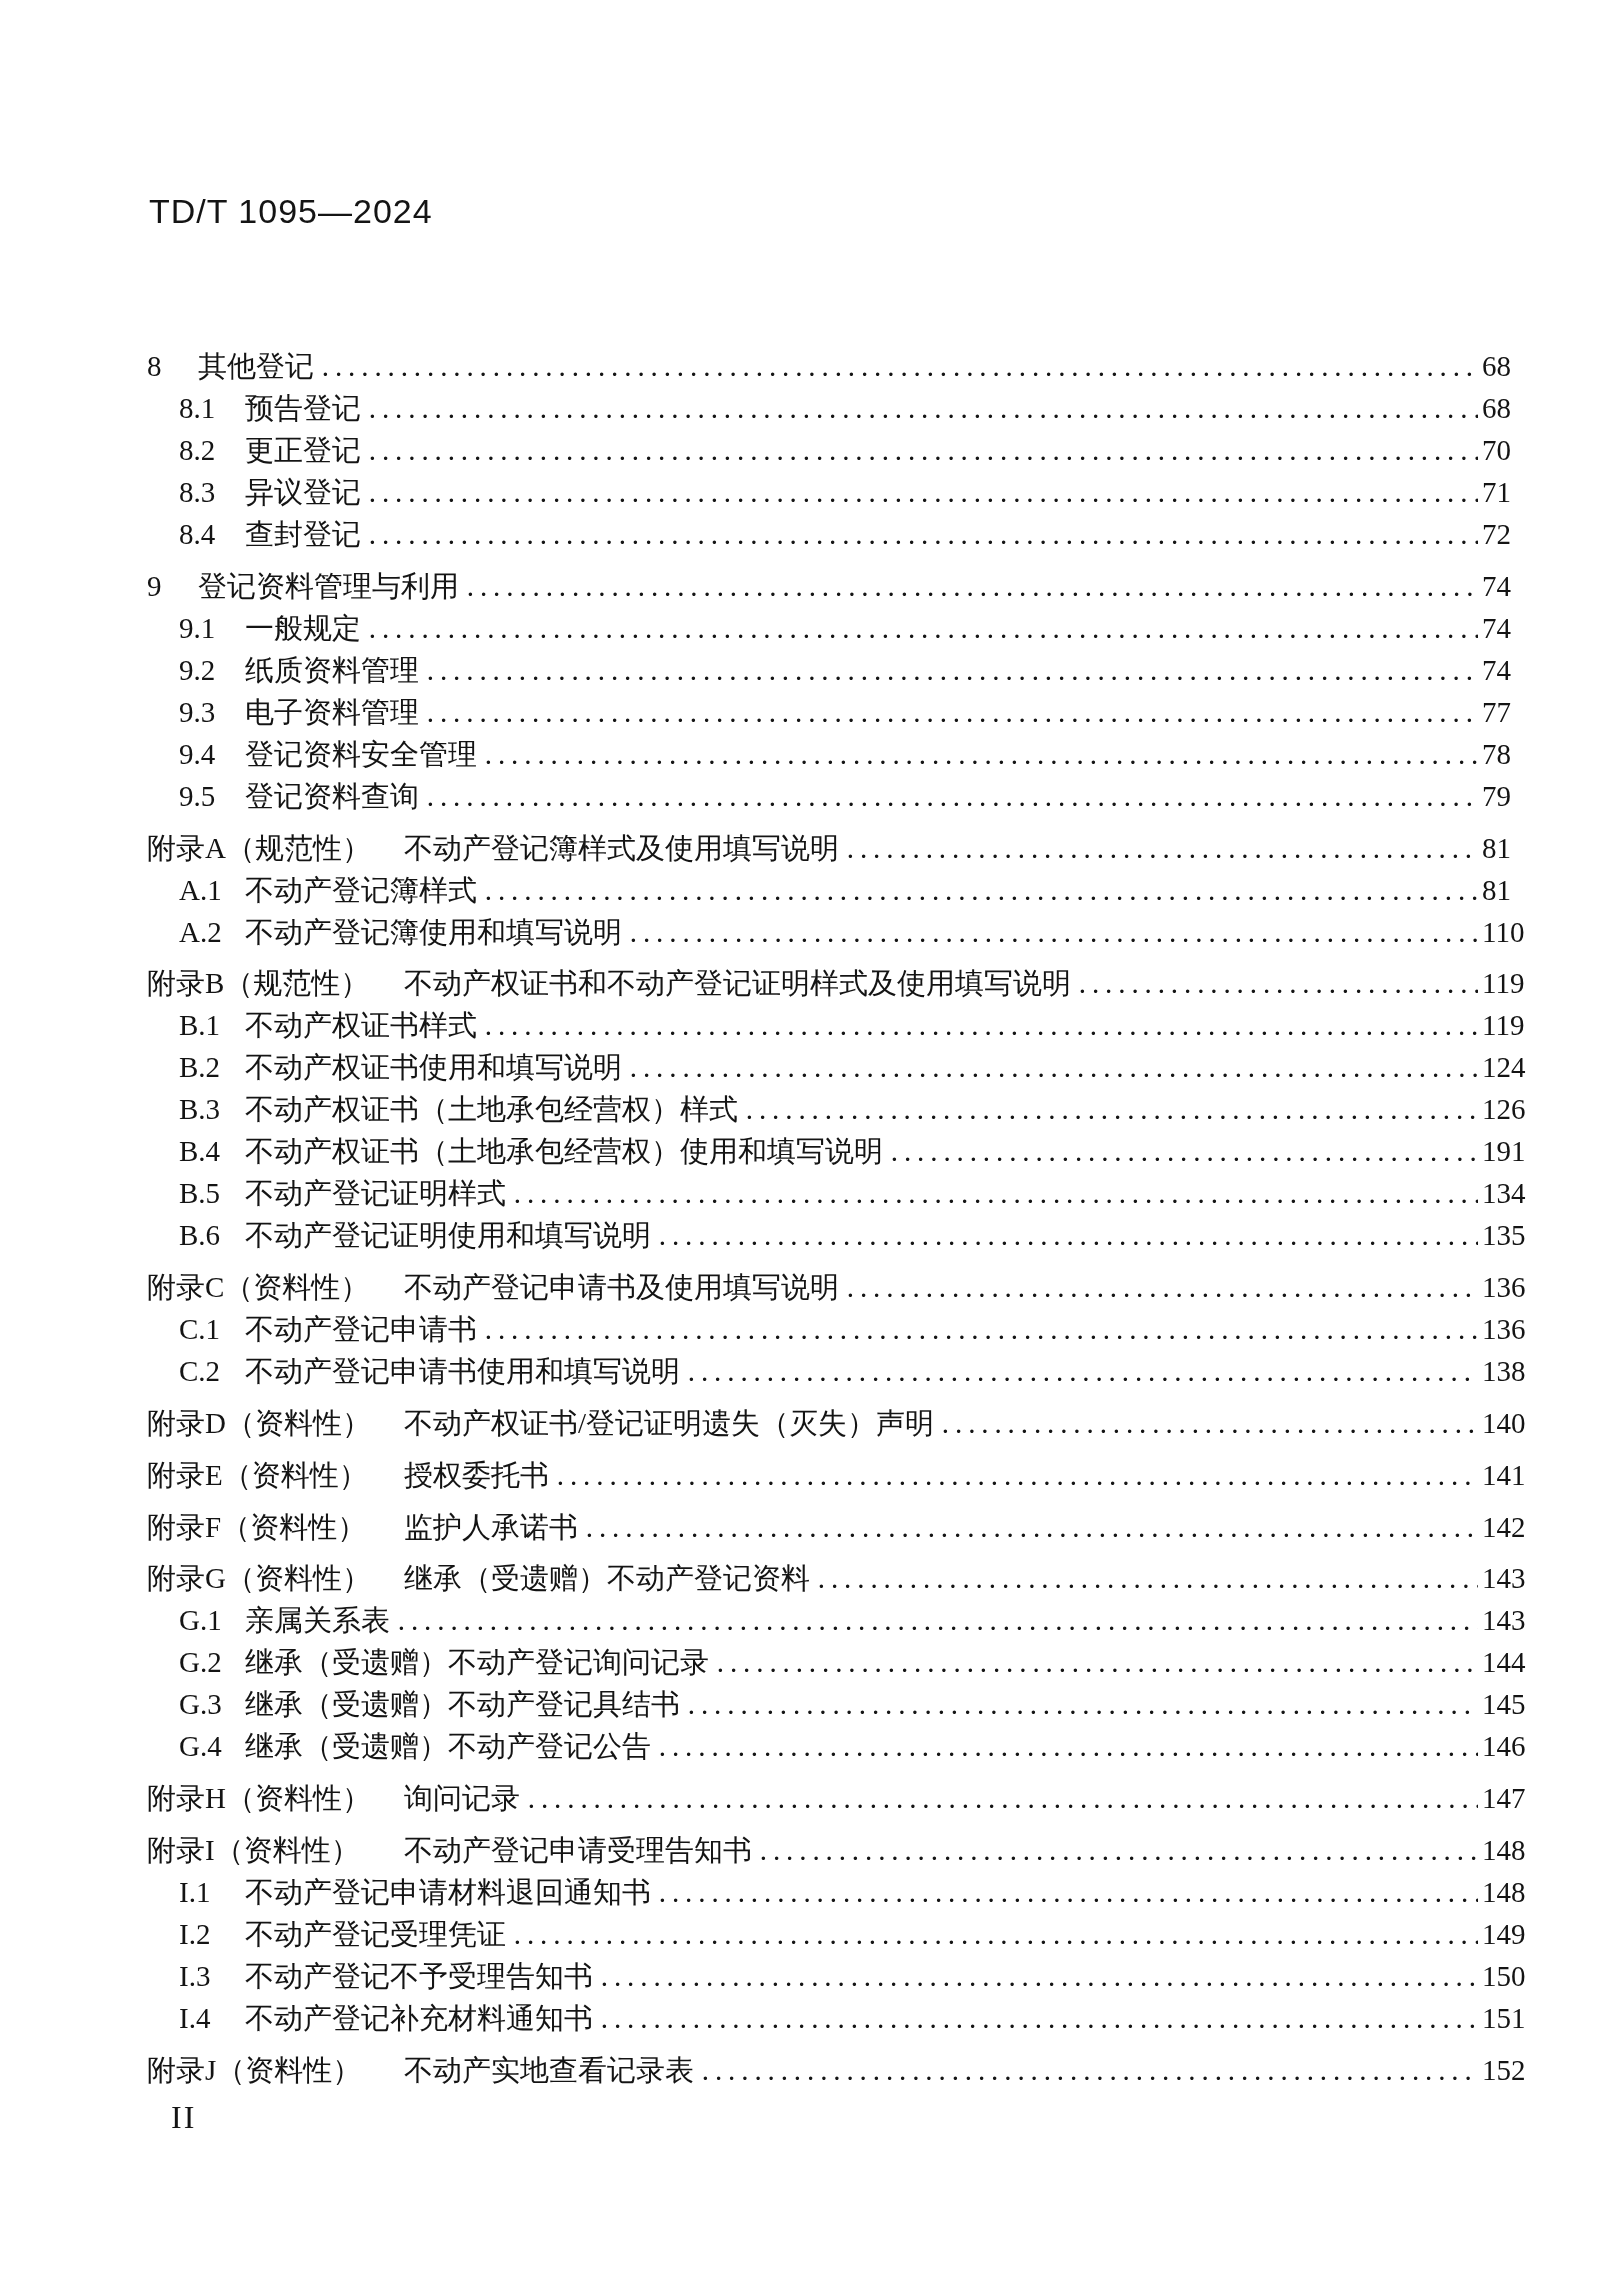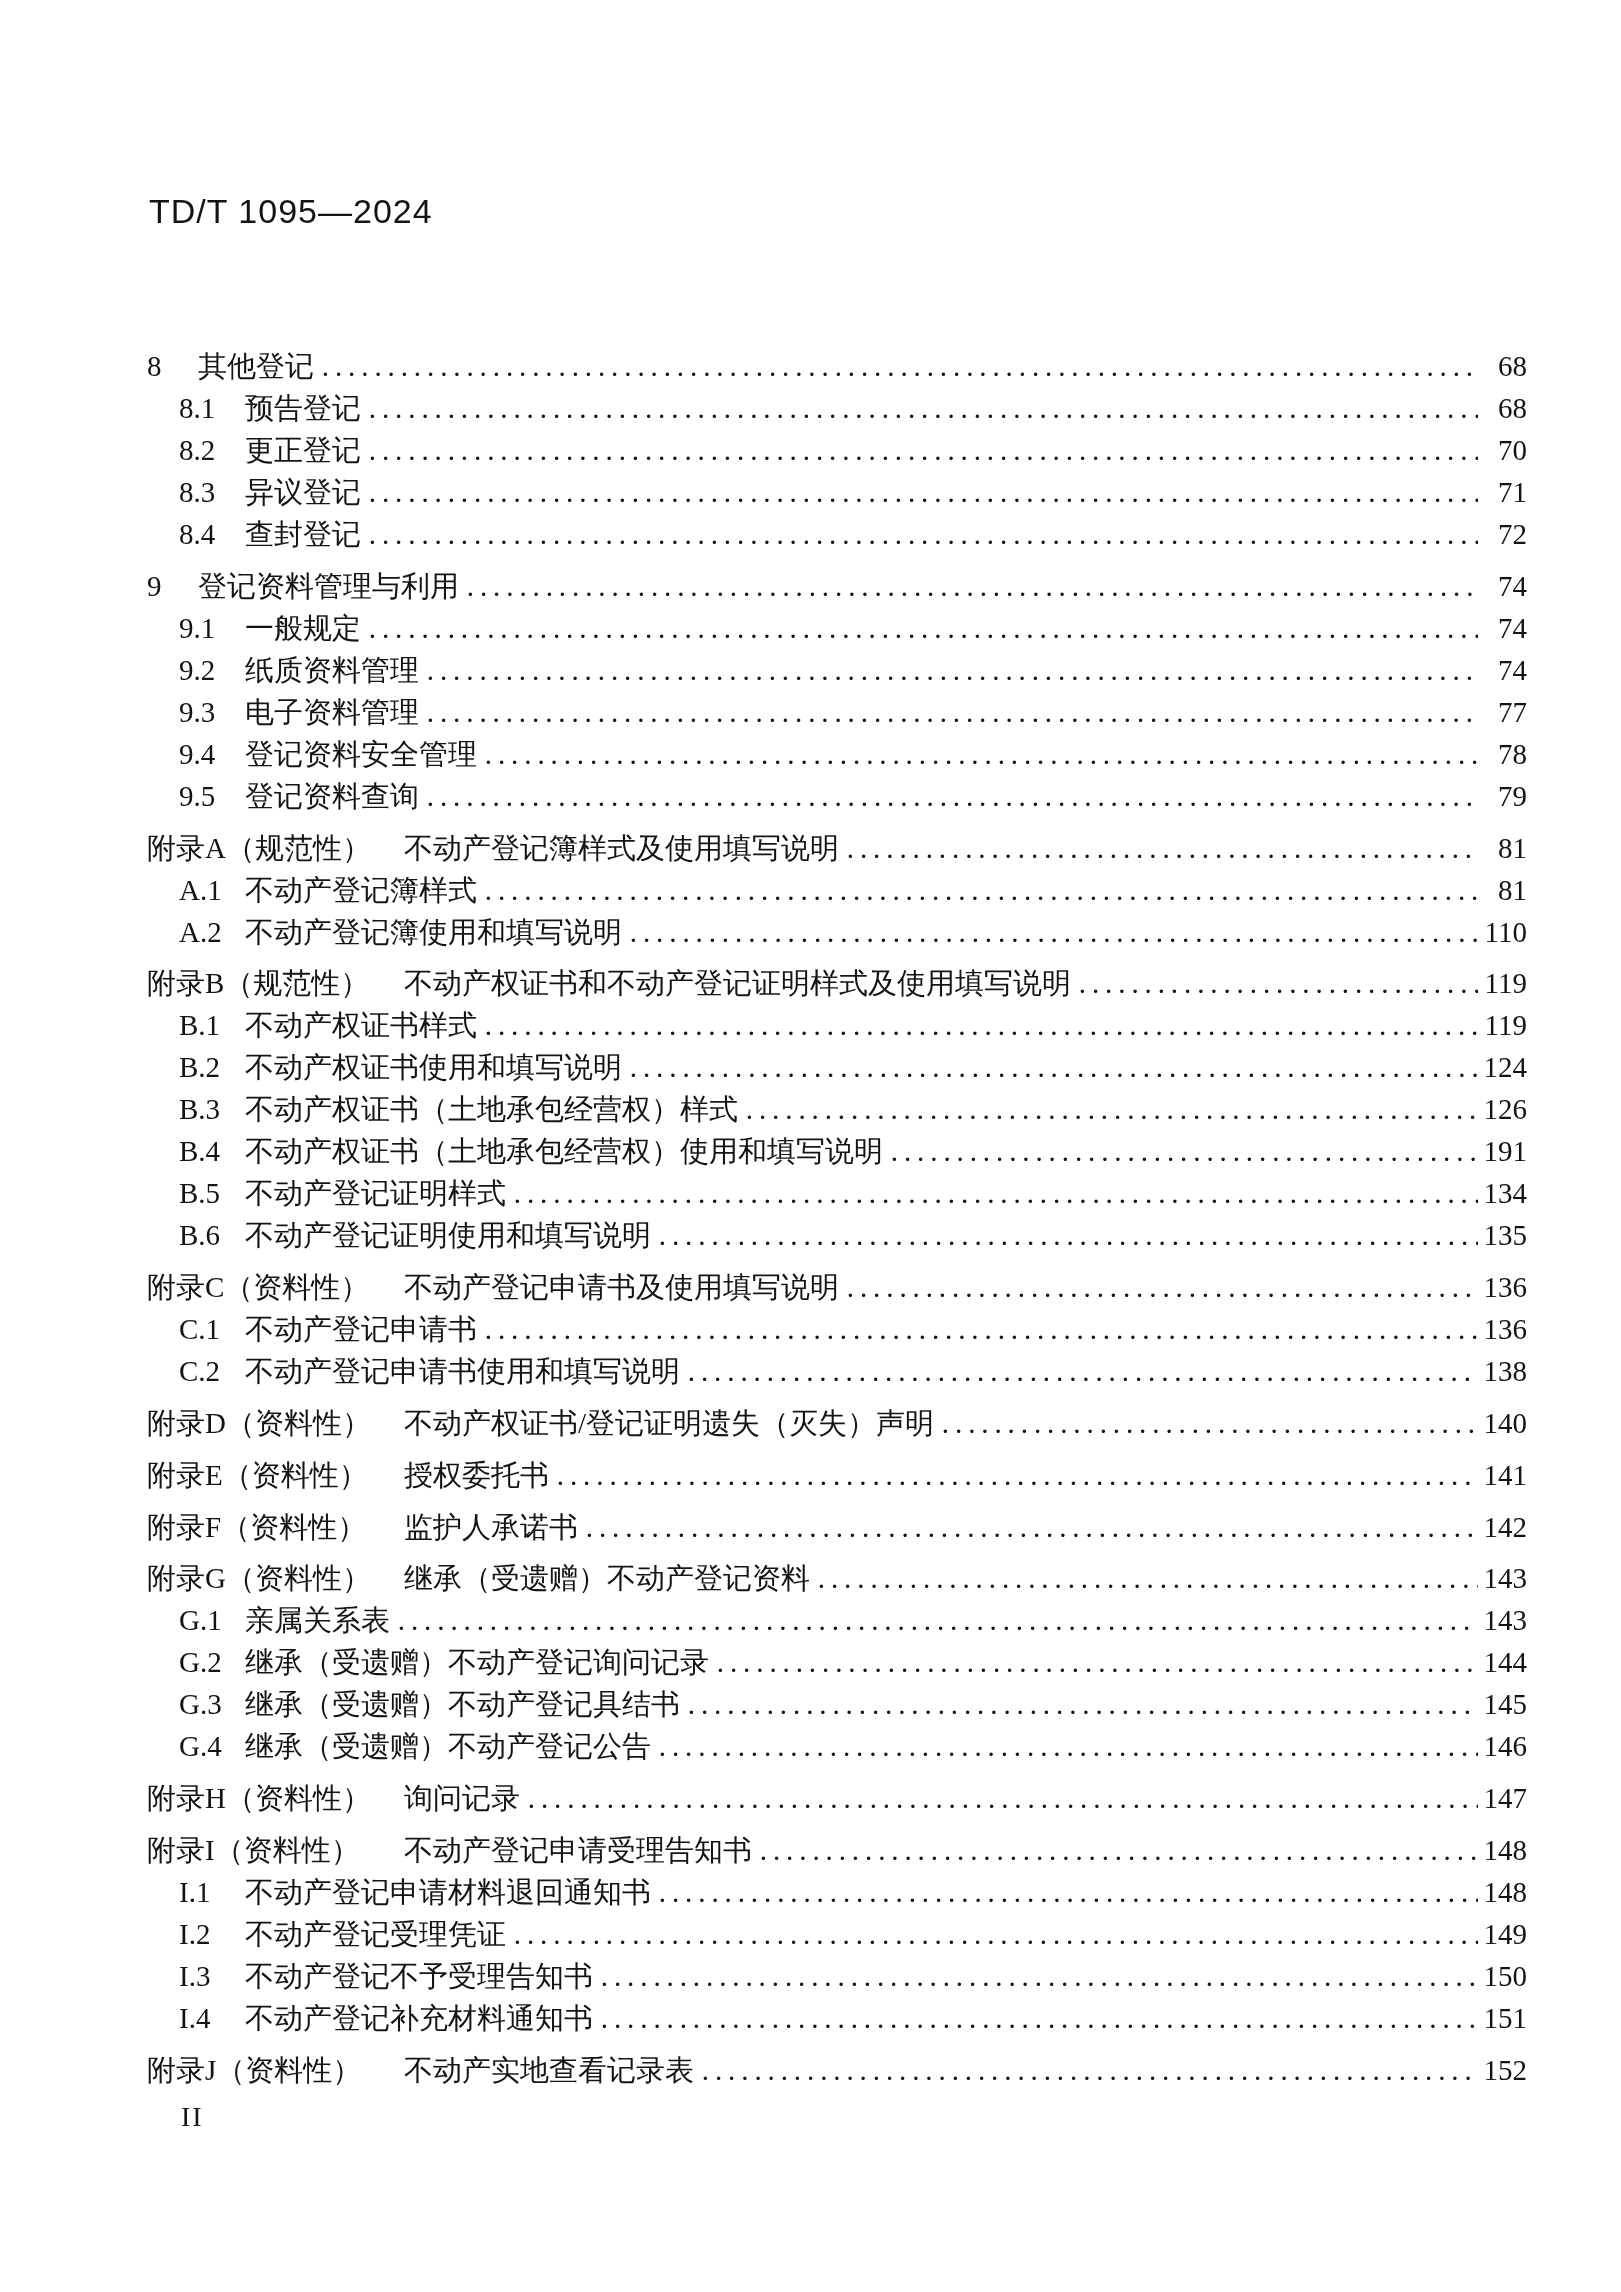--- a/index.html
+++ b/index.html
@@ -46,27 +46,26 @@
   .row .dots {
     flex: 1 1 auto;
     overflow: hidden;
     margin: 0 3.9px 0 7.8px;
     letter-spacing: 5.9px;
     font-size: 29px;
   }
   .row .pagenum {
     flex: none;
     min-width: 45px;
-    text-align: right;
   }
   .doc-footer {
     position: absolute;
-    left: 181px;
+    left: 171px;
     top: 2103px;
-    font-size: 28px;
+    font-size: 32px;
     line-height: 28px;
     letter-spacing: 2px;
   }
 </style>
 </head>
 <body>
 
 <div class="doc-header">TD/T 1095—2024</div>
 
 <div class="toc">

